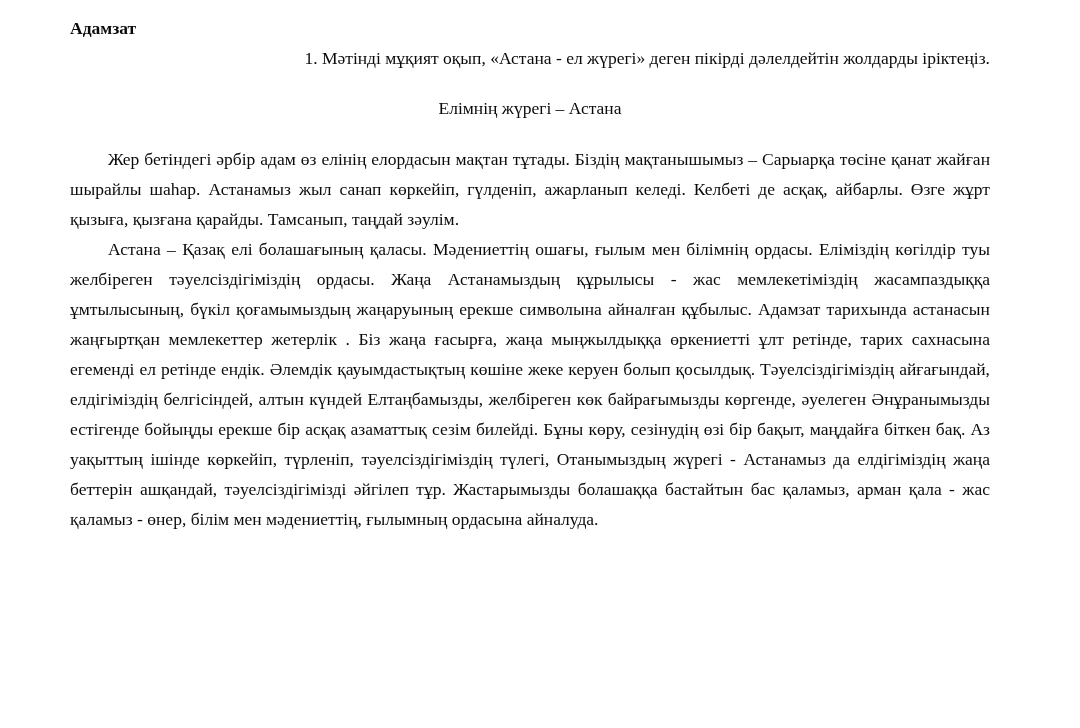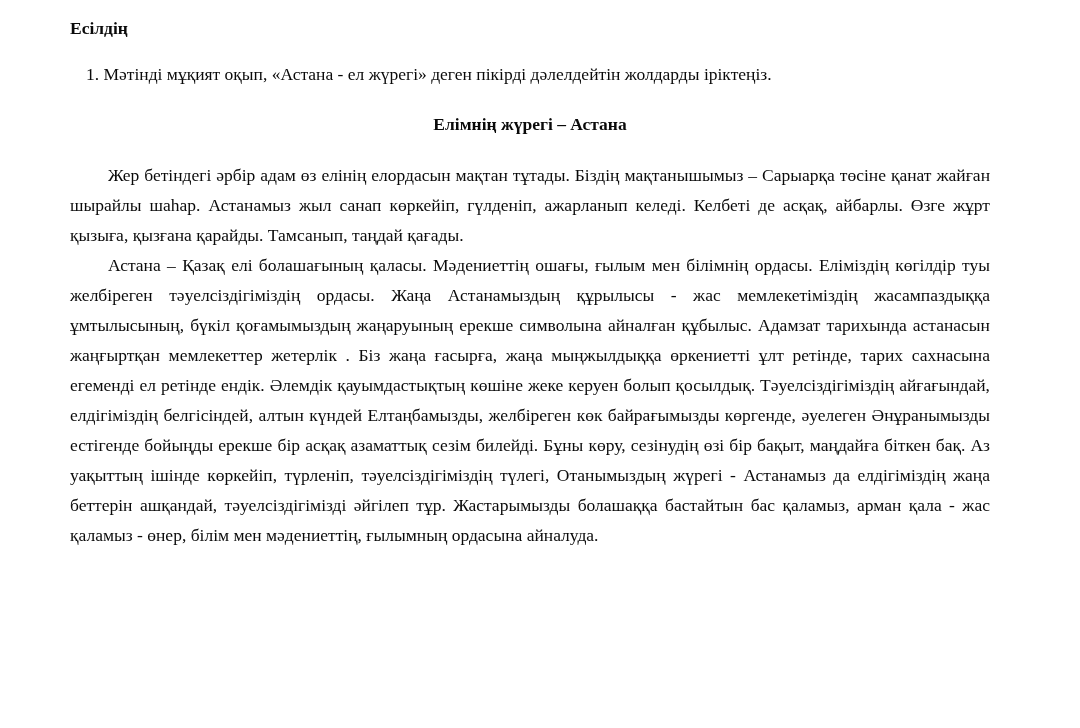--- a/index.html
+++ b/index.html
@@ -19,42 +19,43 @@
     -webkit-font-smoothing: antialiased;
   }
   .doc {
     width: 100%;
   }
   .assignment-heading {
     font-weight: bold;
     margin: 0;
   }
   .task-text {
-    margin: 16px;
+    margin: 0;
+    text-align: right;
   }
   .doc-title {
-    font-weight: bold;
+    font-weight: normal;
     text-align: center;
     margin: 20px 0 21px 0;
   }
   .body-text p {
     margin: 0;
     text-align: justify;
     text-indent: 38px;
   }
 </style>
 </head>
 <body>
 
 <div class="doc">
 
-  <p class="assignment-heading">Есілдің</p>
+  <p class="assignment-heading">Адамзат</p>
 
   <p class="task-text">1. Мәтінді мұқият оқып, «Астана - ел жүрегі» деген пікірді дәлелдейтін жолдарды іріктеңіз.</p>
 
   <p class="doc-title">Елімнің жүрегі – Астана</p>
 
   <div class="body-text">
-    <p>Жер бетіндегі әрбір адам өз елінің елордасын мақтан тұтады. Біздің мақтанышымыз – Сарыарқа төсіне қанат жайған шырайлы шаһар. Астанамыз жыл санап көркейіп, гүлденіп, ажарланып келеді. Келбеті де асқақ, айбарлы. Өзге жұрт қызыға, қызғана қарайды. Тамсанып, таңдай қағады.</p>
+    <p>Жер бетіндегі әрбір адам өз елінің елордасын мақтан тұтады. Біздің мақтанышымыз – Сарыарқа төсіне қанат жайған шырайлы шаһар. Астанамыз жыл санап көркейіп, гүлденіп, ажарланып келеді. Келбеті де асқақ, айбарлы. Өзге жұрт қызыға, қызғана қарайды. Тамсанып, таңдай зәулім.</p>
     <p>Астана – Қазақ елі болашағының қаласы. Мәдениеттің ошағы, ғылым мен білімнің ордасы. Еліміздің көгілдір туы желбіреген тәуелсіздігіміздің ордасы. Жаңа Астанамыздың құрылысы - жас мемлекетіміздің жасампаздыққа ұмтылысының, бүкіл қоғамымыздың жаңаруының ерекше символына айналған құбылыс. Адамзат тарихында астанасын жаңғыртқан мемлекеттер жетерлік . Біз жаңа ғасырға, жаңа мыңжылдыққа өркениетті ұлт ретінде, тарих сахнасына егеменді ел ретінде ендік. Әлемдік қауымдастықтың көшіне жеке керуен болып қосылдық. Тәуелсіздігіміздің айғағындай, елдігіміздің белгісіндей, алтын күндей Елтаңбамызды, желбіреген көк байрағымызды көргенде, әуелеген Әнұранымызды естігенде бойыңды ерекше бір асқақ азаматтық сезім билейді. Бұны көру, сезінудің өзі бір бақыт, маңдайға біткен бақ. Аз уақыттың ішінде көркейіп, түрленіп, тәуелсіздігіміздің түлегі, Отанымыздың жүрегі - Астанамыз да елдігіміздің жаңа беттерін ашқандай, тәуелсіздігімізді әйгілеп тұр. Жастарымызды болашаққа бастайтын бас қаламыз, арман қала - жас қаламыз - өнер, білім мен мәдениеттің, ғылымның ордасына айналуда.</p>
   </div>
 
 </div>
 
 </body></html>

